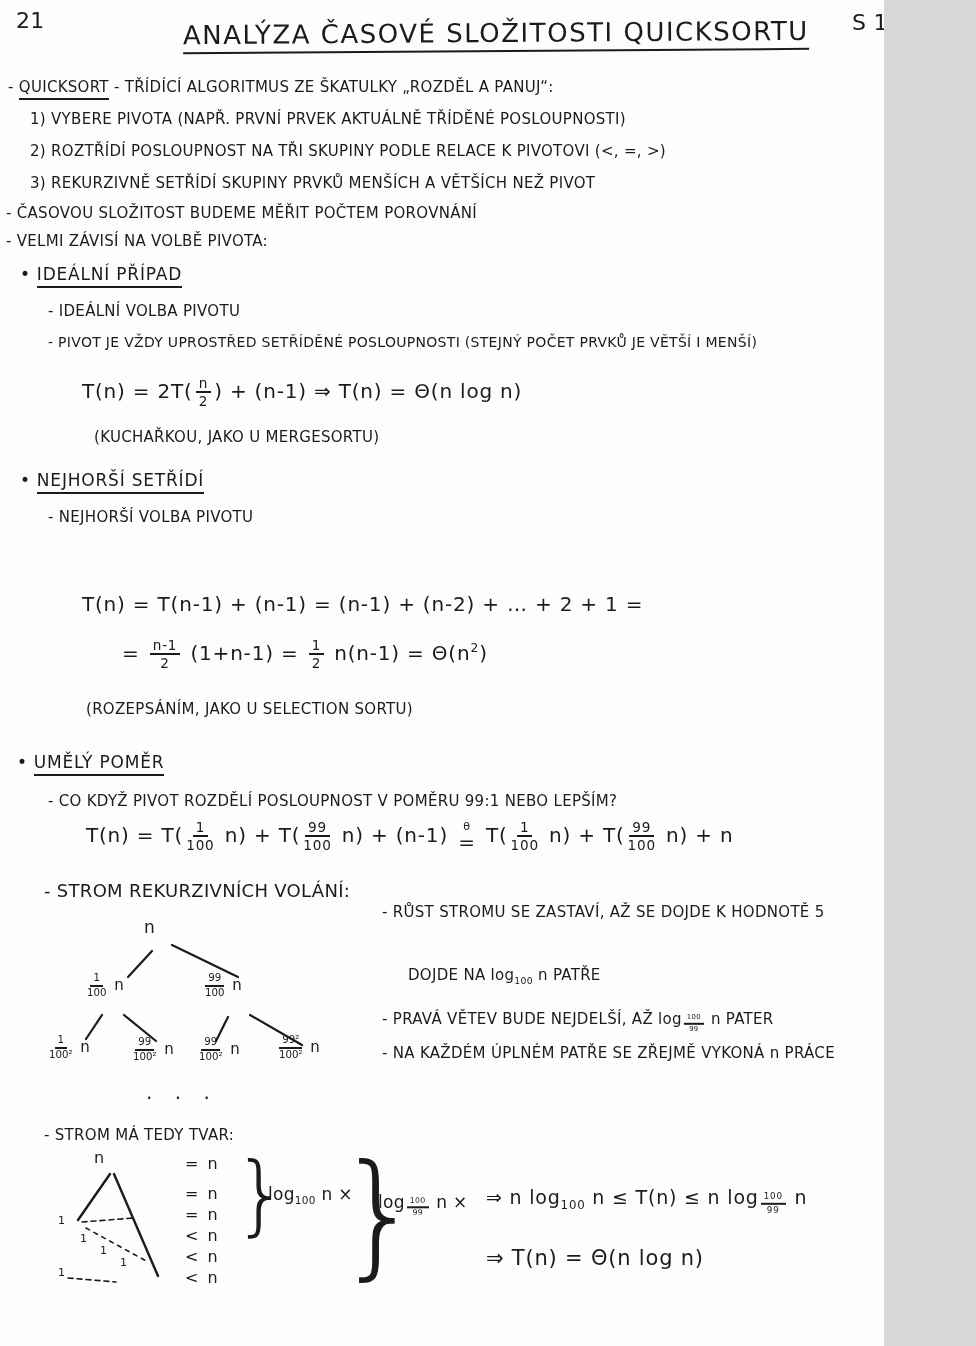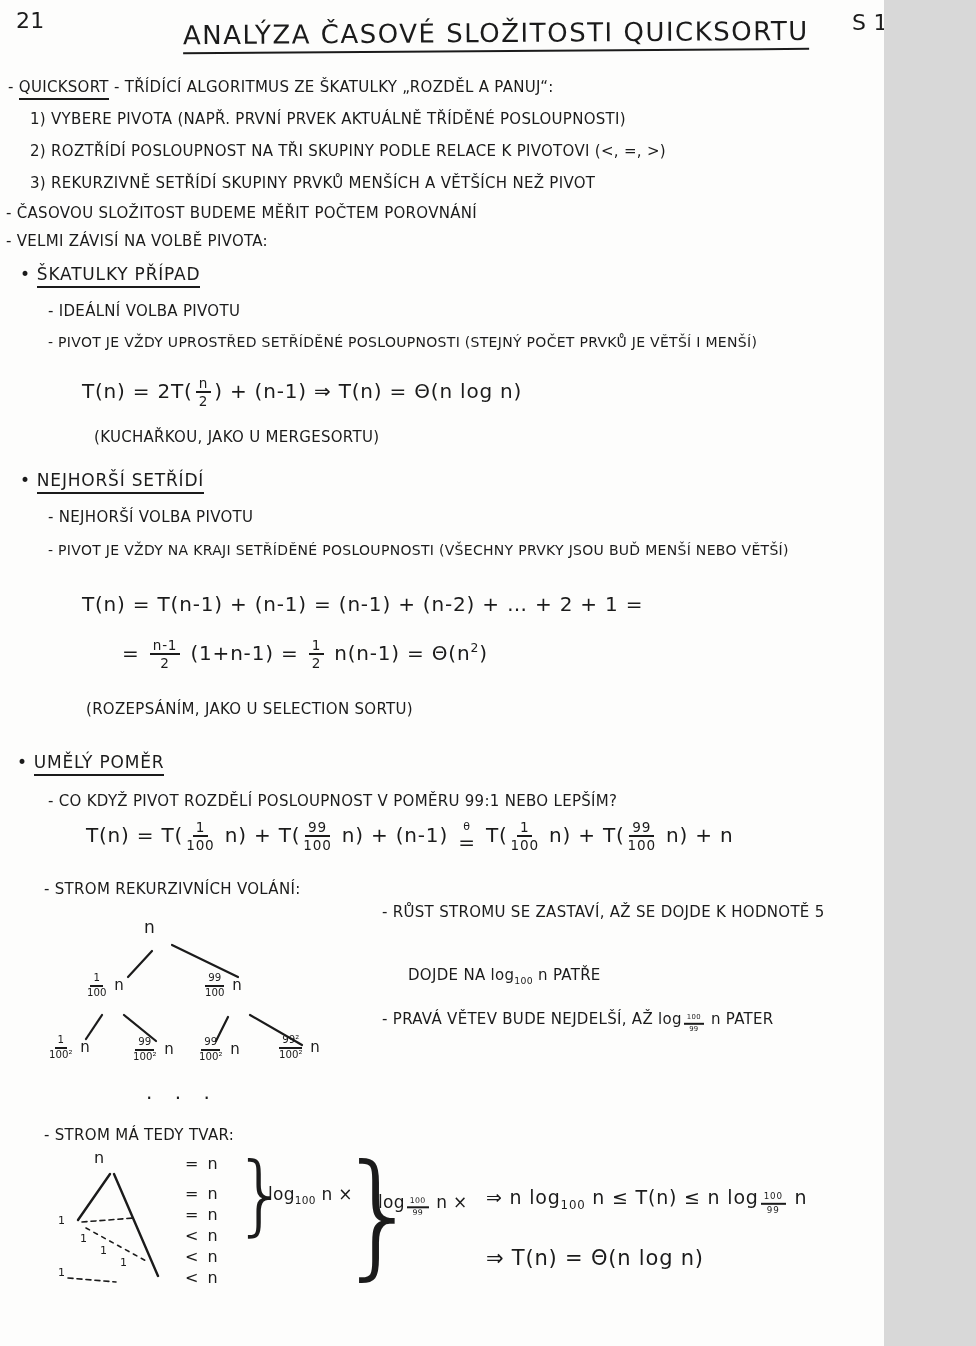--- a/index.html
+++ b/index.html
@@ -38,35 +38,34 @@
   <div class="line" style="left:8px;top:78px;font-size:15px">
     <span>- </span><span class="ul">QUICKSORT</span><span> - TŘÍDÍCÍ ALGORITMUS ZE ŠKATULKY „ROZDĚL A PANUJ“:</span>
   </div>
   <div class="line" style="left:30px;top:110px;font-size:15px">1) VYBERE PIVOTA (NAPŘ. PRVNÍ PRVEK AKTUÁLNĚ TŘÍDĚNÉ POSLOUPNOSTI)</div>
   <div class="line" style="left:30px;top:142px;font-size:15px">2) ROZTŘÍDÍ POSLOUPNOST NA TŘI SKUPINY PODLE RELACE K PIVOTOVI (&lt;, =, &gt;)</div>
   <div class="line" style="left:30px;top:174px;font-size:15px">3) REKURZIVNĚ SETŘÍDÍ SKUPINY PRVKŮ MENŠÍCH A VĚTŠÍCH NEŽ PIVOT</div>
   <div class="line" style="left:6px;top:204px;font-size:15px">- ČASOVOU SLOŽITOST BUDEME MĚŘIT POČTEM POROVNÁNÍ</div>
   <div class="line" style="left:6px;top:232px;font-size:15px">- VELMI ZÁVISÍ NA VOLBĚ PIVOTA:</div>
 
   <div class="line" style="left:20px;top:264px;font-size:17px;letter-spacing:0.8px">
-    <span class="blt">•</span><span class="ul">ŠKATULKY PŘÍPAD</span>
+    <span class="blt">•</span><span class="ul">IDEÁLNÍ PŘÍPAD</span>
   </div>
   <div class="line" style="left:48px;top:302px;font-size:15px">- IDEÁLNÍ VOLBA PIVOTU</div>
   <div class="line" style="left:48px;top:334px;font-size:14px">- PIVOT JE VŽDY UPROSTŘED SETŘÍDĚNÉ POSLOUPNOSTI (STEJNÝ POČET PRVKŮ JE VĚTŠÍ I MENŠÍ)</div>
   <div class="line" style="left:82px;top:376px;font-size:20px;letter-spacing:0.8px">T(n) = 2T(<span class="frac">
         <span class="num">n</span>
         <span class="den">2</span>
       </span>) + (n-1)   ⇒   T(n) = Θ(n log n)</div>
   <div class="line" style="left:94px;top:428px;font-size:15px">(KUCHAŘKOU, JAKO U MERGESORTU)</div>
 
   <div class="line" style="left:20px;top:470px;font-size:17px;letter-spacing:0.8px">
     <span class="blt">•</span><span class="ul">NEJHORŠÍ SETŘÍDÍ</span>
   </div>
   <div class="line" style="left:48px;top:508px;font-size:15px">- NEJHORŠÍ VOLBA PIVOTU</div>
-  <div class="line" style="left:48px;top:542px;font-size:14px">- PIVOT JE VŽDY NA KRAJI SETŘÍDĚNÉ POSLOUPNOSTI (VŠECHNY PRVKY JSOU BUĎ MENŠÍ NEBO VĚTŠÍ)</div>
   <div class="line" style="left:82px;top:592px;font-size:20px;letter-spacing:0.8px">T(n) = T(n-1) + (n-1) = (n-1) + (n-2) + … + 2 + 1 =</div>
   <div class="line" style="left:122px;top:638px;font-size:20px;letter-spacing:0.8px">= <span class="frac">
         <span class="num">n-1</span>
         <span class="den">2</span>
       </span> (1+n-1) = <span class="frac">
         <span class="num">1</span>
         <span class="den">2</span>
       </span> n(n-1) = Θ(n<sup>2</sup>)</div>
   <div class="line" style="left:86px;top:700px;font-size:15px">(ROZEPSÁNÍM, JAKO U SELECTION SORTU)</div>
 
@@ -83,21 +82,21 @@
       </span> n) + (n-1) <span class="over">
         <span class="otop">θ</span>
         <span class="obot">=</span>
       </span> T(<span class="frac">
         <span class="num">1</span>
         <span class="den">100</span>
       </span> n) + T(<span class="frac">
         <span class="num">99</span>
         <span class="den">100</span>
       </span> n) + n</div>
-  <div class="line" style="left:44px;top:880px;font-size:15px">- STROM REKURZIVNÍCH VOLÁNÍ:</div>
+  <div class="line" style="left:44px;top:880px;font-size:18px">- STROM REKURZIVNÍCH VOLÁNÍ:</div>
 
   <div style="position:absolute;left:40px;top:915px;width:420px;height:200px">
     <svg width="420" height="200" viewBox="0 0 420 200">
       <g stroke="#1b1b1b" stroke-width="2.2" stroke-linecap="round">
         <line x1="112" y1="36" x2="88" y2="62"></line>
         <line x1="132" y1="30" x2="198" y2="62"></line>
         <line x1="62" y1="100" x2="46" y2="124"></line>
         <line x1="84" y1="100" x2="116" y2="126"></line>
         <line x1="188" y1="102" x2="176" y2="126"></line>
         <line x1="210" y1="100" x2="262" y2="130"></line>
@@ -130,20 +129,21 @@
         </span> n</div>
   </div>
   <div class="line" style="left:146px;top:1086px;font-size:20px;letter-spacing:8px">· · ·</div>
 
   <div class="line" style="left:382px;top:903px;font-size:15px">- RŮST STROMU SE ZASTAVÍ, AŽ SE DOJDE K HODNOTĚ 5</div>
   <div class="line" style="left:408px;top:966px;font-size:15px">DOJDE NA log<sub>100</sub> n PATŘE</div>
   <div class="line" style="left:382px;top:1010px;font-size:15px">- PRAVÁ VĚTEV BUDE NEJDELŠÍ, AŽ log<span class="frac subf">
         <span class="num">100</span>
         <span class="den">99</span>
       </span> n PATER</div>
+  <div class="line" style="left:382px;top:1044px;font-size:15px">- NA KAŽDÉM ÚPLNÉM PATŘE SE ZŘEJMĚ VYKONÁ n PRÁCE</div>
 
   <div class="line" style="left:44px;top:1126px;font-size:15px">- STROM MÁ TEDY TVAR:</div>
 
   <div style="position:absolute;left:58px;top:1148px;width:190px;height:155px">
     <svg width="190" height="155" viewBox="0 0 190 155">
       <g stroke="#1b1b1b" stroke-width="2.4" stroke-linecap="round" fill="none">
         <line x1="52" y1="26" x2="20" y2="72"></line>
         <line x1="56" y1="26" x2="100" y2="128"></line>
         <line x1="24" y1="74" x2="76" y2="70" stroke-width="1.6" stroke-dasharray="5 4"></line>
         <line x1="28" y1="80" x2="90" y2="114" stroke-width="1.6" stroke-dasharray="4 5"></line>

